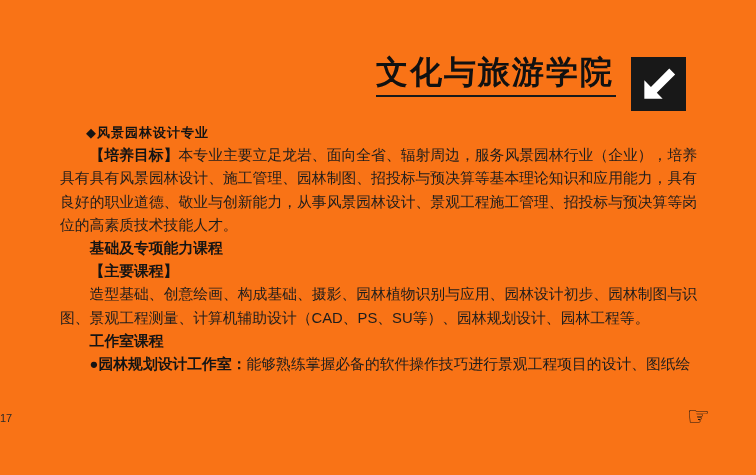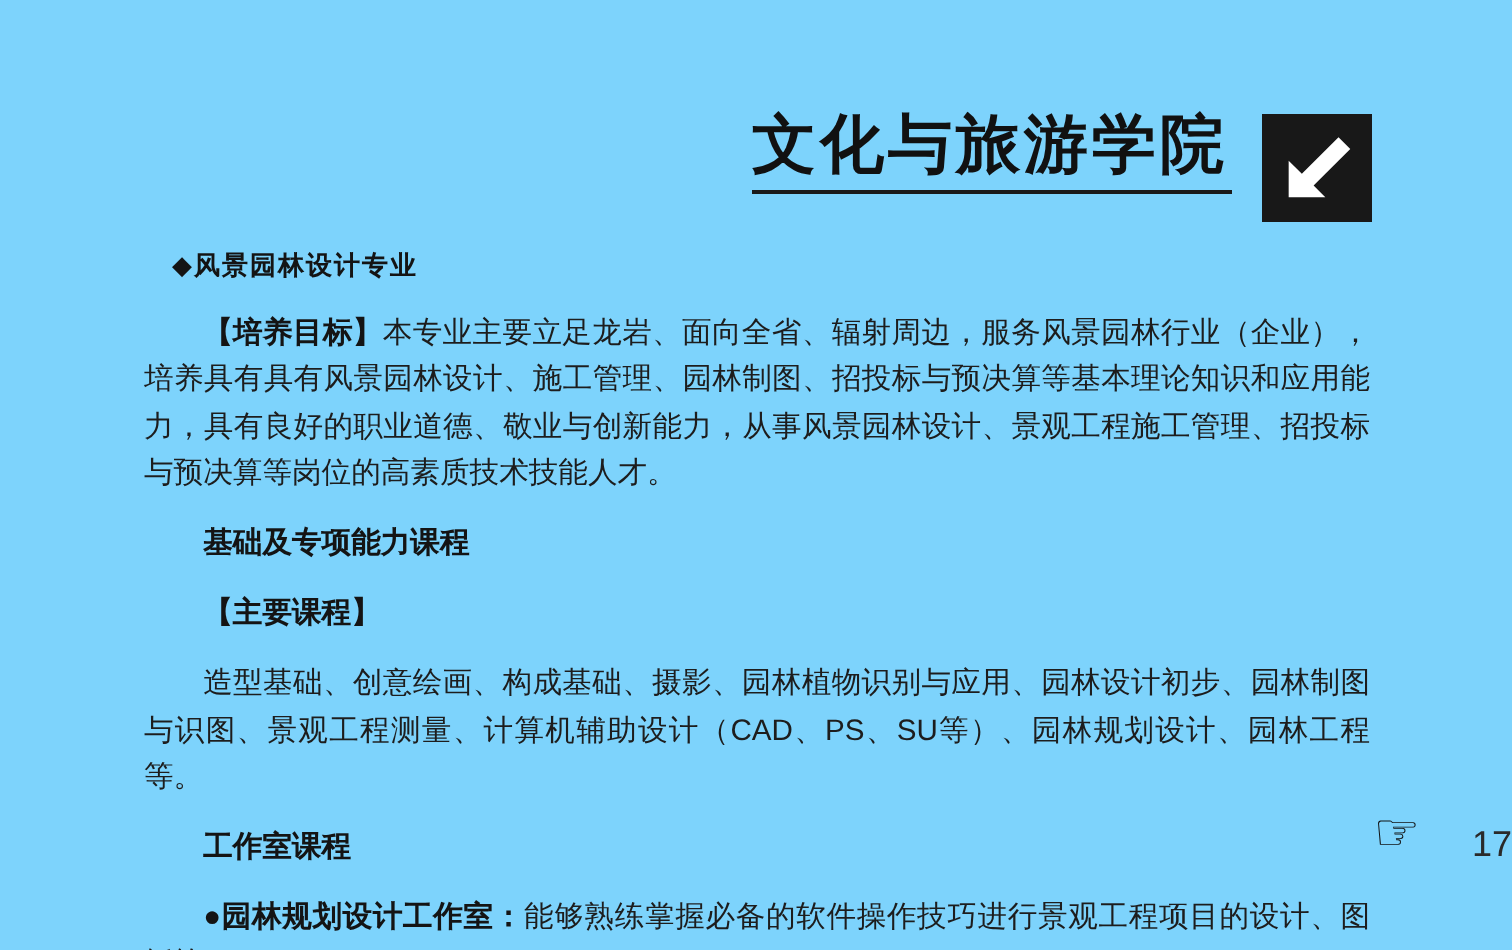--- a/index.html
+++ b/index.html
@@ -1,19 +1,19 @@
 <!DOCTYPE html>
 <html><head>
 <meta charset="utf-8">
 <style>
   html,body{margin:0;padding:0;background:#e8e8e8;}
   .page{
     position:relative;
     width:756px;height:475px;
-    background:#7dd3fc;
+    background:#f97316;
     overflow:hidden;
     font-family:"Liberation Sans","DejaVu Sans",sans-serif;
     color:#1f1f1f;
   }
   
   .masthead-title{
     position:absolute;
     top:52px;left:376px;
     font-family:"Liberation Serif","DejaVu Serif",serif;
     font-weight:700;
@@ -36,36 +36,36 @@
   
   .content{
     position:absolute;
     top:121px;left:60px;
     width:637px;
     font-size:14.8px;
     line-height:23.2px;
     text-align:justify;
     color:#1d1d1d;
   }
-  .content p{margin:12px;text-indent:2em;}
+  .content p{margin:0;text-indent:2em;}
   .major-heading{
     font-weight:700;
     font-size:13px;
     letter-spacing:1px;
     text-indent:2em;
     color:#141414;
   }
   .lbl{font-weight:700;color:#141414;}
   .subhead{font-weight:700;color:#141414;}
   
   .page-number{
     position:absolute;
     top:412px;left:0;width:100%;
-    text-align:right;
-    font-size:18px;
+    text-align:left;
+    font-size:11px;
     color:#2a2a2a;
   }
   .website{
     position:absolute;
     top:403px;right:46px;
     display:flex;align-items:center;gap:3px;
     color:#111;
   }
   .hand-glyph{font-size:26px;line-height:26px;}
   .url{font-weight:700;font-size:18px;letter-spacing:.5px;}

